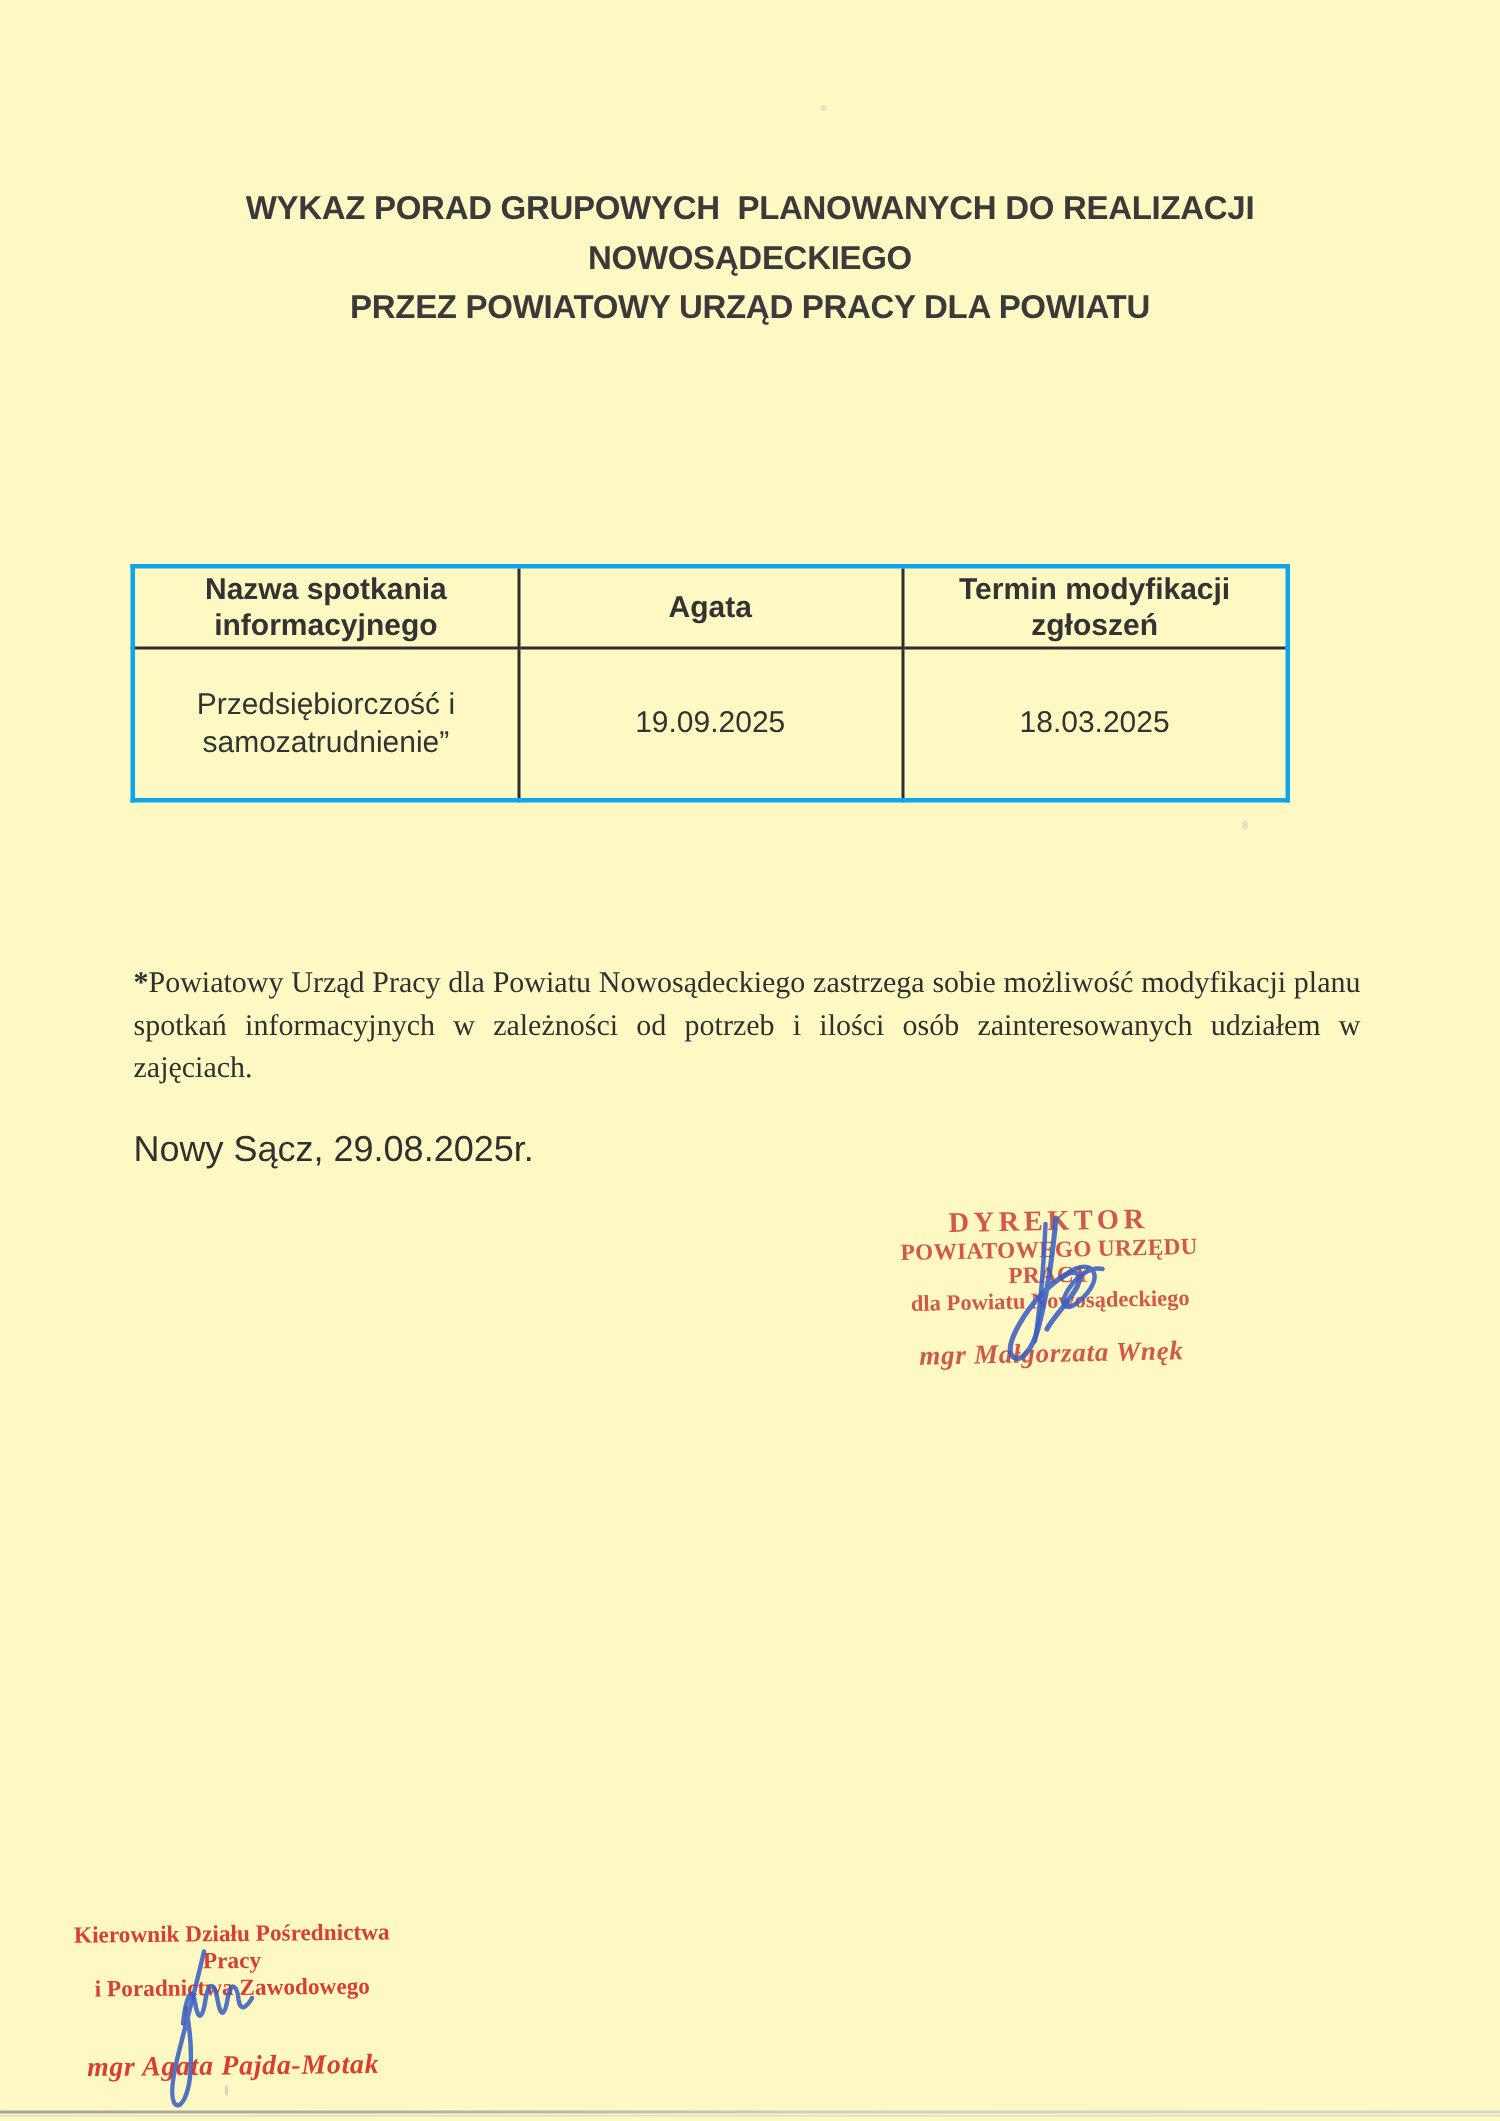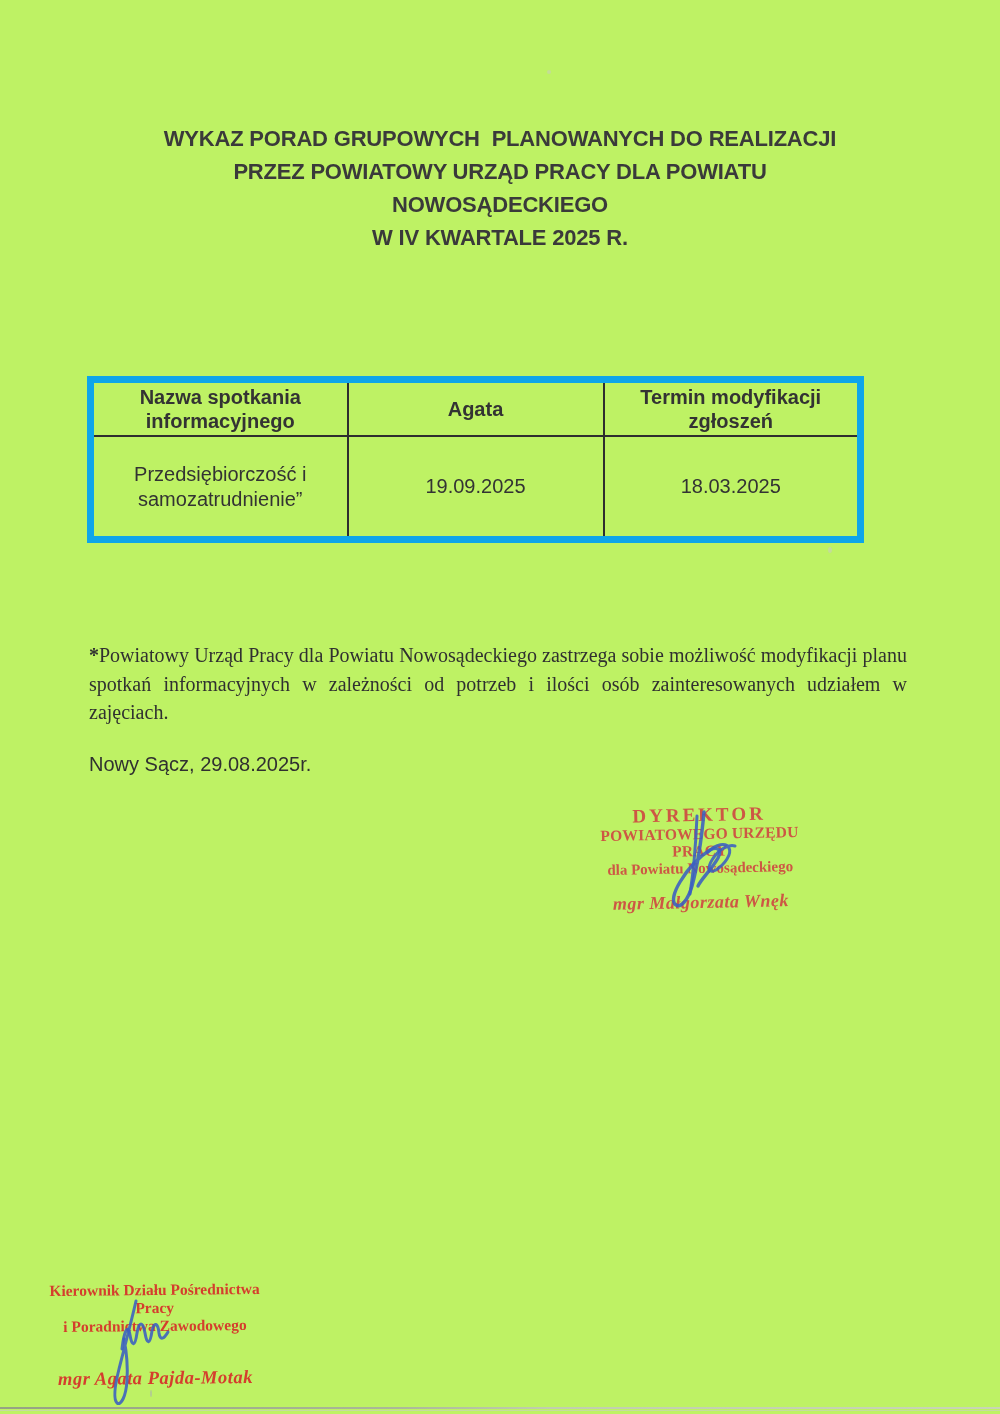--- a/index.html
+++ b/index.html
@@ -4,21 +4,21 @@
 <style>
   html,body{margin:0;padding:0;}
   body{
     width:1000px;height:1414px;
     background:#f2f2f2;
     font-family:"Liberation Sans", sans-serif;
   }
   .page{
     position:relative;
     width:1000px;height:1414px;
-    background:#bef264;
+    background:#fef9c3;
     overflow:hidden;
     color:#383838;
   }
 
   
   .title-block{
     position:absolute;
     left:60px; top:122px; width:880px;
     text-align:center;
   }
@@ -41,21 +41,21 @@
     font-size:20px;
     color:#333;
   }
   .meetings-table th, .meetings-table td{
     border:2px solid #2e2e2e;
     text-align:center;
     vertical-align:middle;
     padding:2px 10px;
     overflow:hidden;
   }
-  .meetings-table{border:7px solid #0ea5e9;}
+  .meetings-table{border:3px solid #0ea5e9;}
   .meetings-table th{
     font-weight:bold;
     height:47px;
     line-height:24px;
   }
   .meetings-table td{
     height:95px;
     line-height:25px;
   }
   .col-name{width:257px;}
@@ -72,21 +72,21 @@
     text-align-last:left;
     color:#303030;
     font-family:Liberation Serif, serif;
   }
   .footnote .marker{font-weight:bold;}
 
   
   .dateline{
     position:absolute;
     left:89px; top:753px;
-    font-size:20px;
+    font-size:24px;
     color:#303030;
   }
 
   
   .director-stamp{
     position:absolute;
     left:572px; top:805px; width:256px;
     text-align:center;
     font-family:"Liberation Serif", serif;
     transform:rotate(-1.2deg);
@@ -147,23 +147,22 @@
   .speck2{left:828px;top:547px;width:4px;height:6px;opacity:0.5;}
   .speck3{left:150px;top:1390px;width:2px;height:7px;opacity:0.5;background:#aab;}
 </style>
 </head>
 <body>
 
 <div class="page">
 
   <div class="title-block">
     <div class="title-line">WYKAZ PORAD GRUPOWYCH  PLANOWANYCH DO REALIZACJI</div>
+    <div class="title-line">NOWOSĄDECKIEGO</div>
     <div class="title-line">PRZEZ POWIATOWY URZĄD PRACY DLA POWIATU</div>
-    <div class="title-line">NOWOSĄDECKIEGO</div>
-    <div class="title-line">W IV KWARTALE 2025 R.</div>
   </div>
 
   <table class="meetings-table">
     <colgroup>
       <col class="col-name">
         <col class="col-termin">
         <col class="col-zglo">
     </colgroup>
     <thead>
       <tr>

